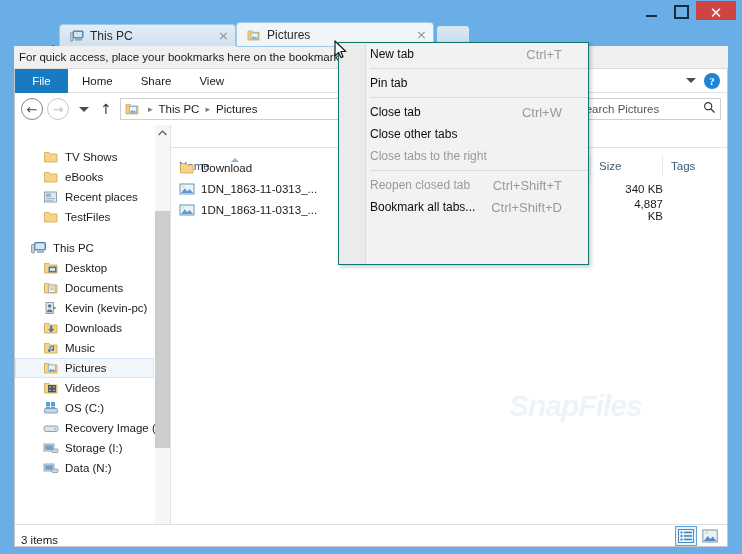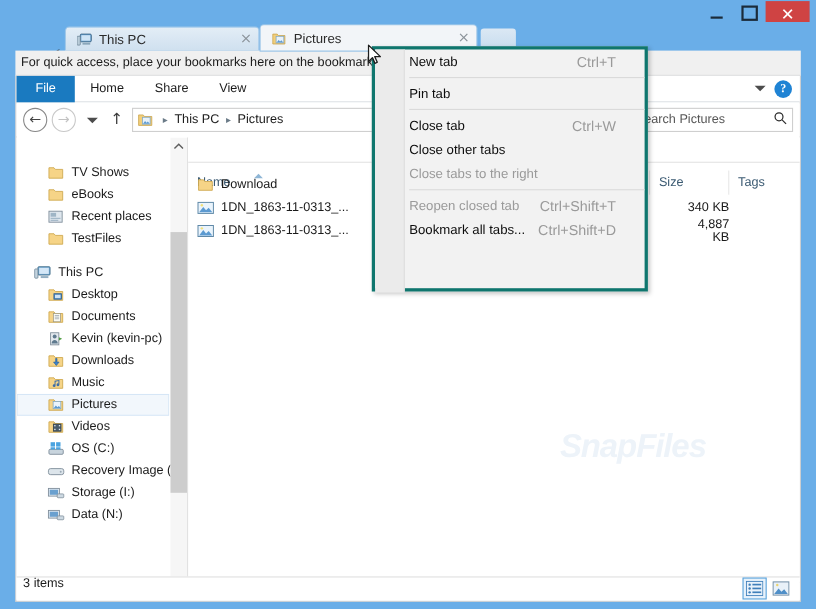--- a/index.html
+++ b/index.html
@@ -263,36 +263,36 @@
     position: absolute; left: 338px; top: 264px;
     font-family: "Liberation Sans", sans-serif;
     font-size: 30px; font-weight: bold; font-style: italic;
     color: #edf3f9; letter-spacing: -1px; pointer-events: none;
   }
 
   
   #statusbar {
     position: absolute; left: 0; bottom: 0; width: 712px; height: 22px;
     border-top: 1px solid #dfdfdf; background: #ffffff;
-    display: flex; align-items: flex-start; padding: 0 6px;
+    display: flex; align-items: flex-end; padding: 0 6px;
     font-size: 11.5px; color: #1a1a1a;
   }
   #viewbtns { margin-left: auto; display: flex; gap: 2px; }
   .viewbtn {
     width: 22px; height: 20px; display: flex; align-items: center;
     justify-content: center;
   }
   .viewbtn.active { border: 1px solid #5ba3dc; background: #e8f2fb; }
 
   
   #ctxmenu {
     position: absolute; left: 338px; top: 42px;
     width: 251px; height: 223px;
     background: #f2f2f2;
-    border: 3px solid #0f766e;
+    border: 1px solid #0f766e;
     box-shadow: 2px 2px 4px rgba(0,0,0,0.22);
     z-index: 100;
     font-size: 12px;
   }
   #ctxmenu .gutter {
     position: absolute; left: 0; top: 0; width: 27px; height: 221px;
     background: #ebebeb; border-right: 1px solid #dcdcdc;
   }
   .mi {
     position: relative; height: 22px; display: flex; align-items: center;

